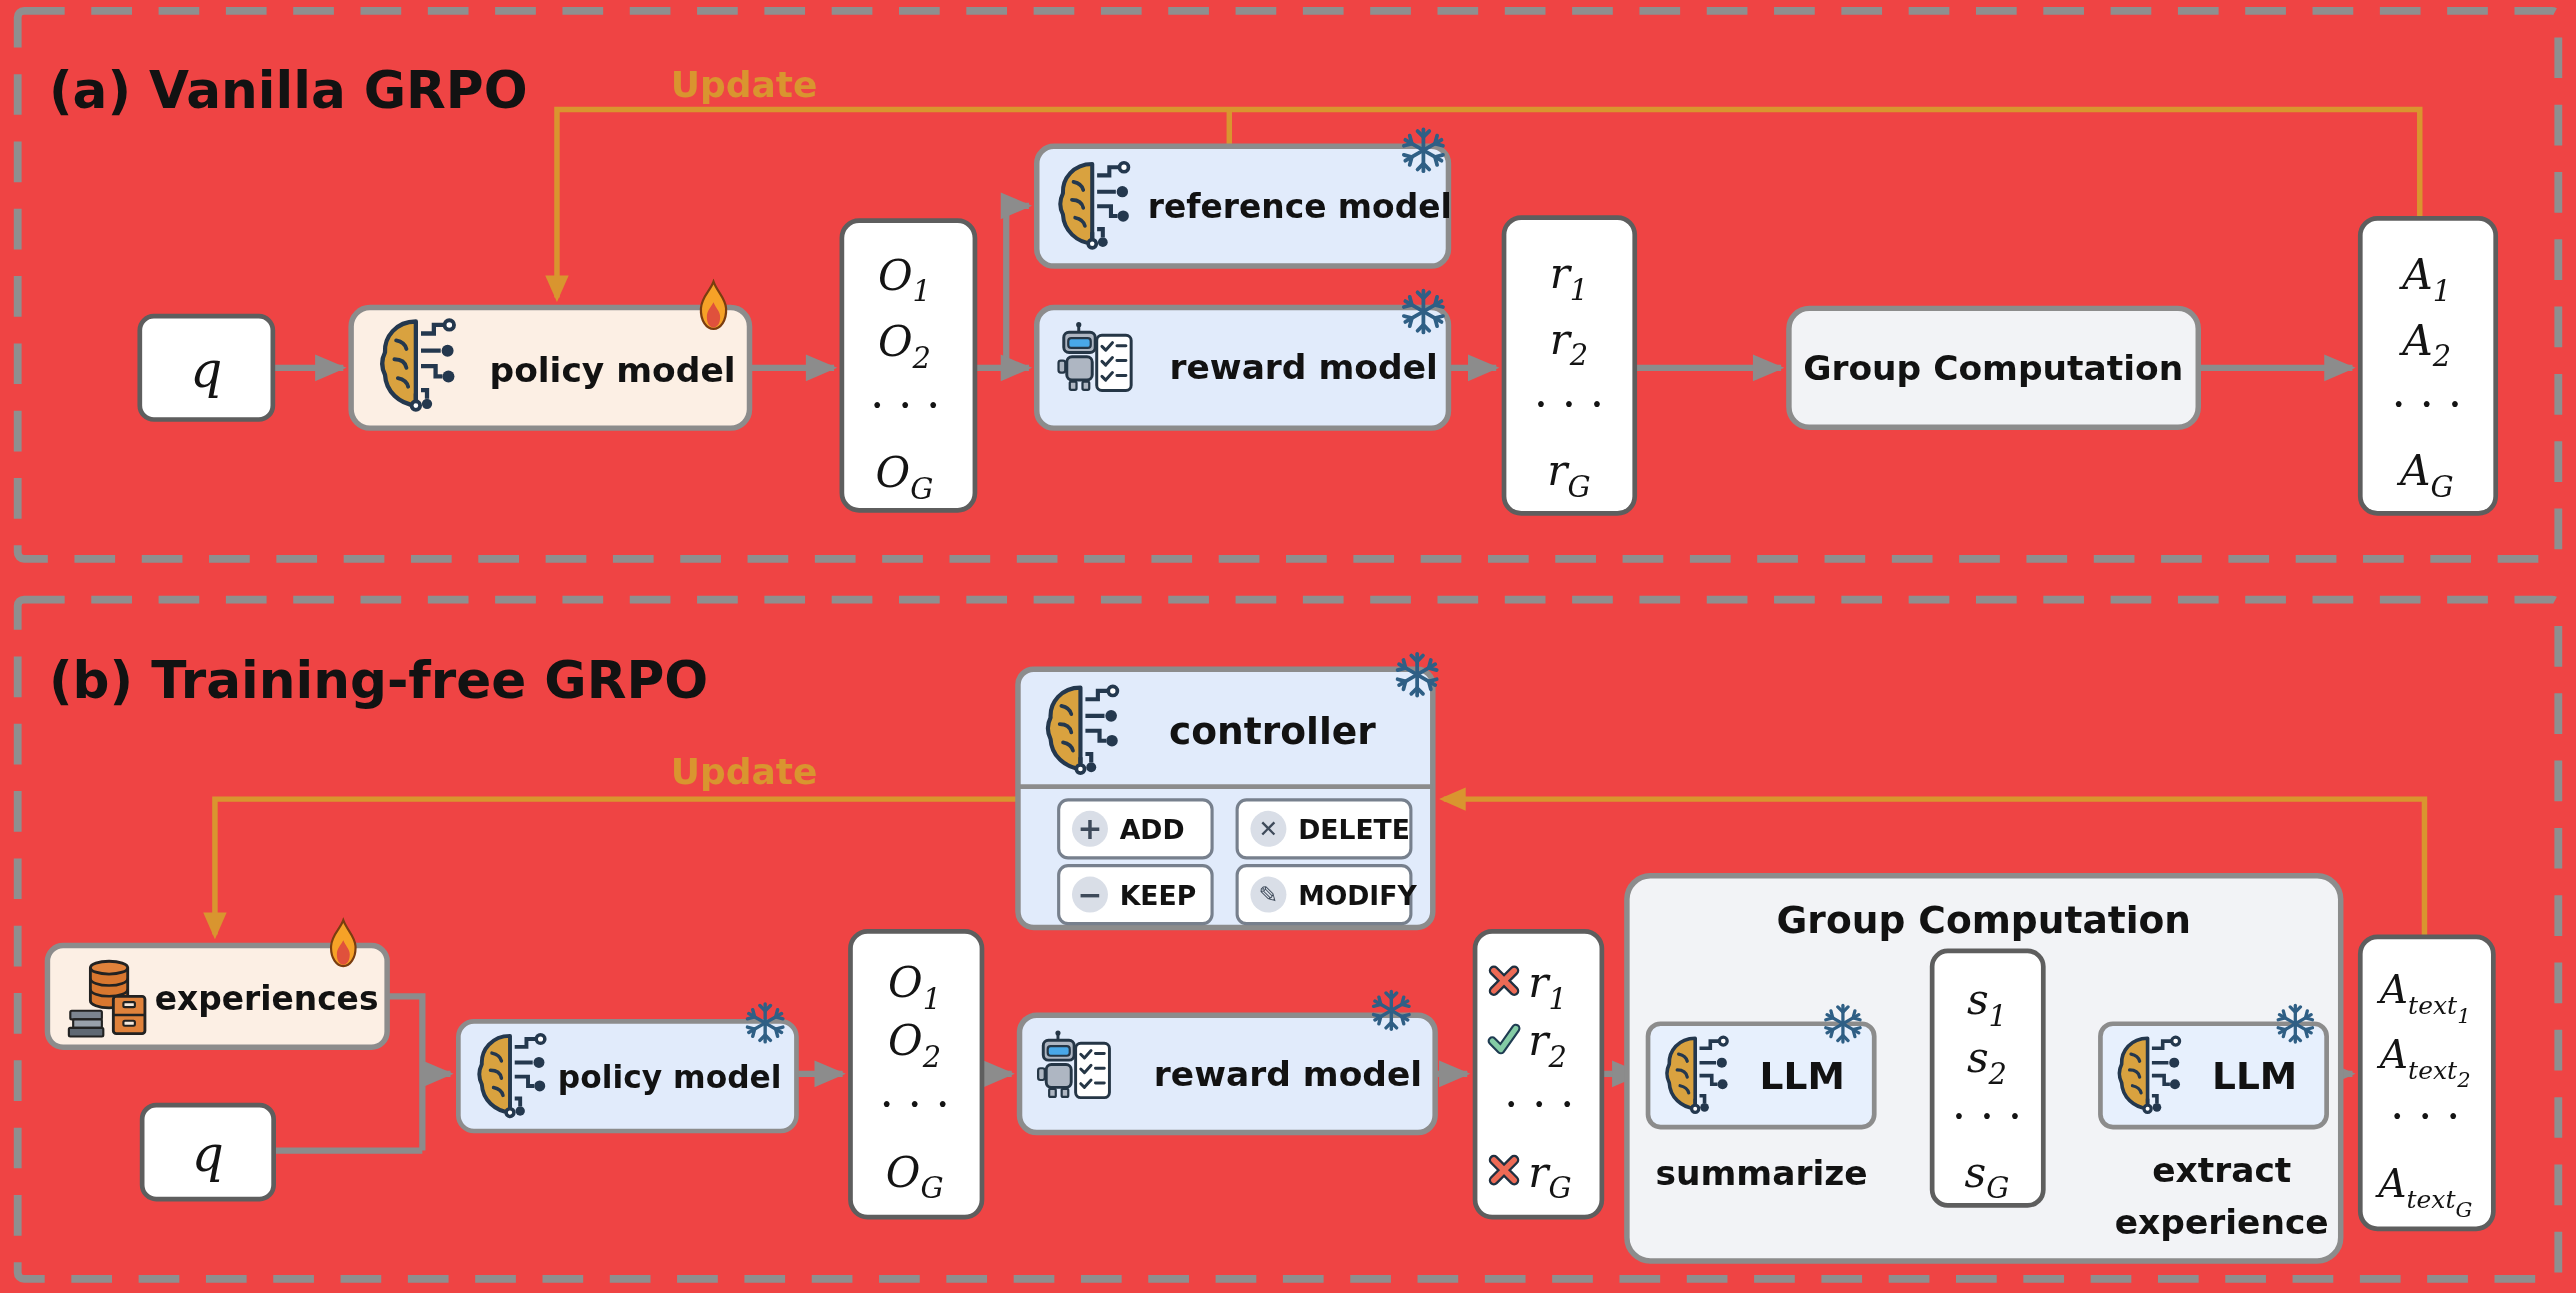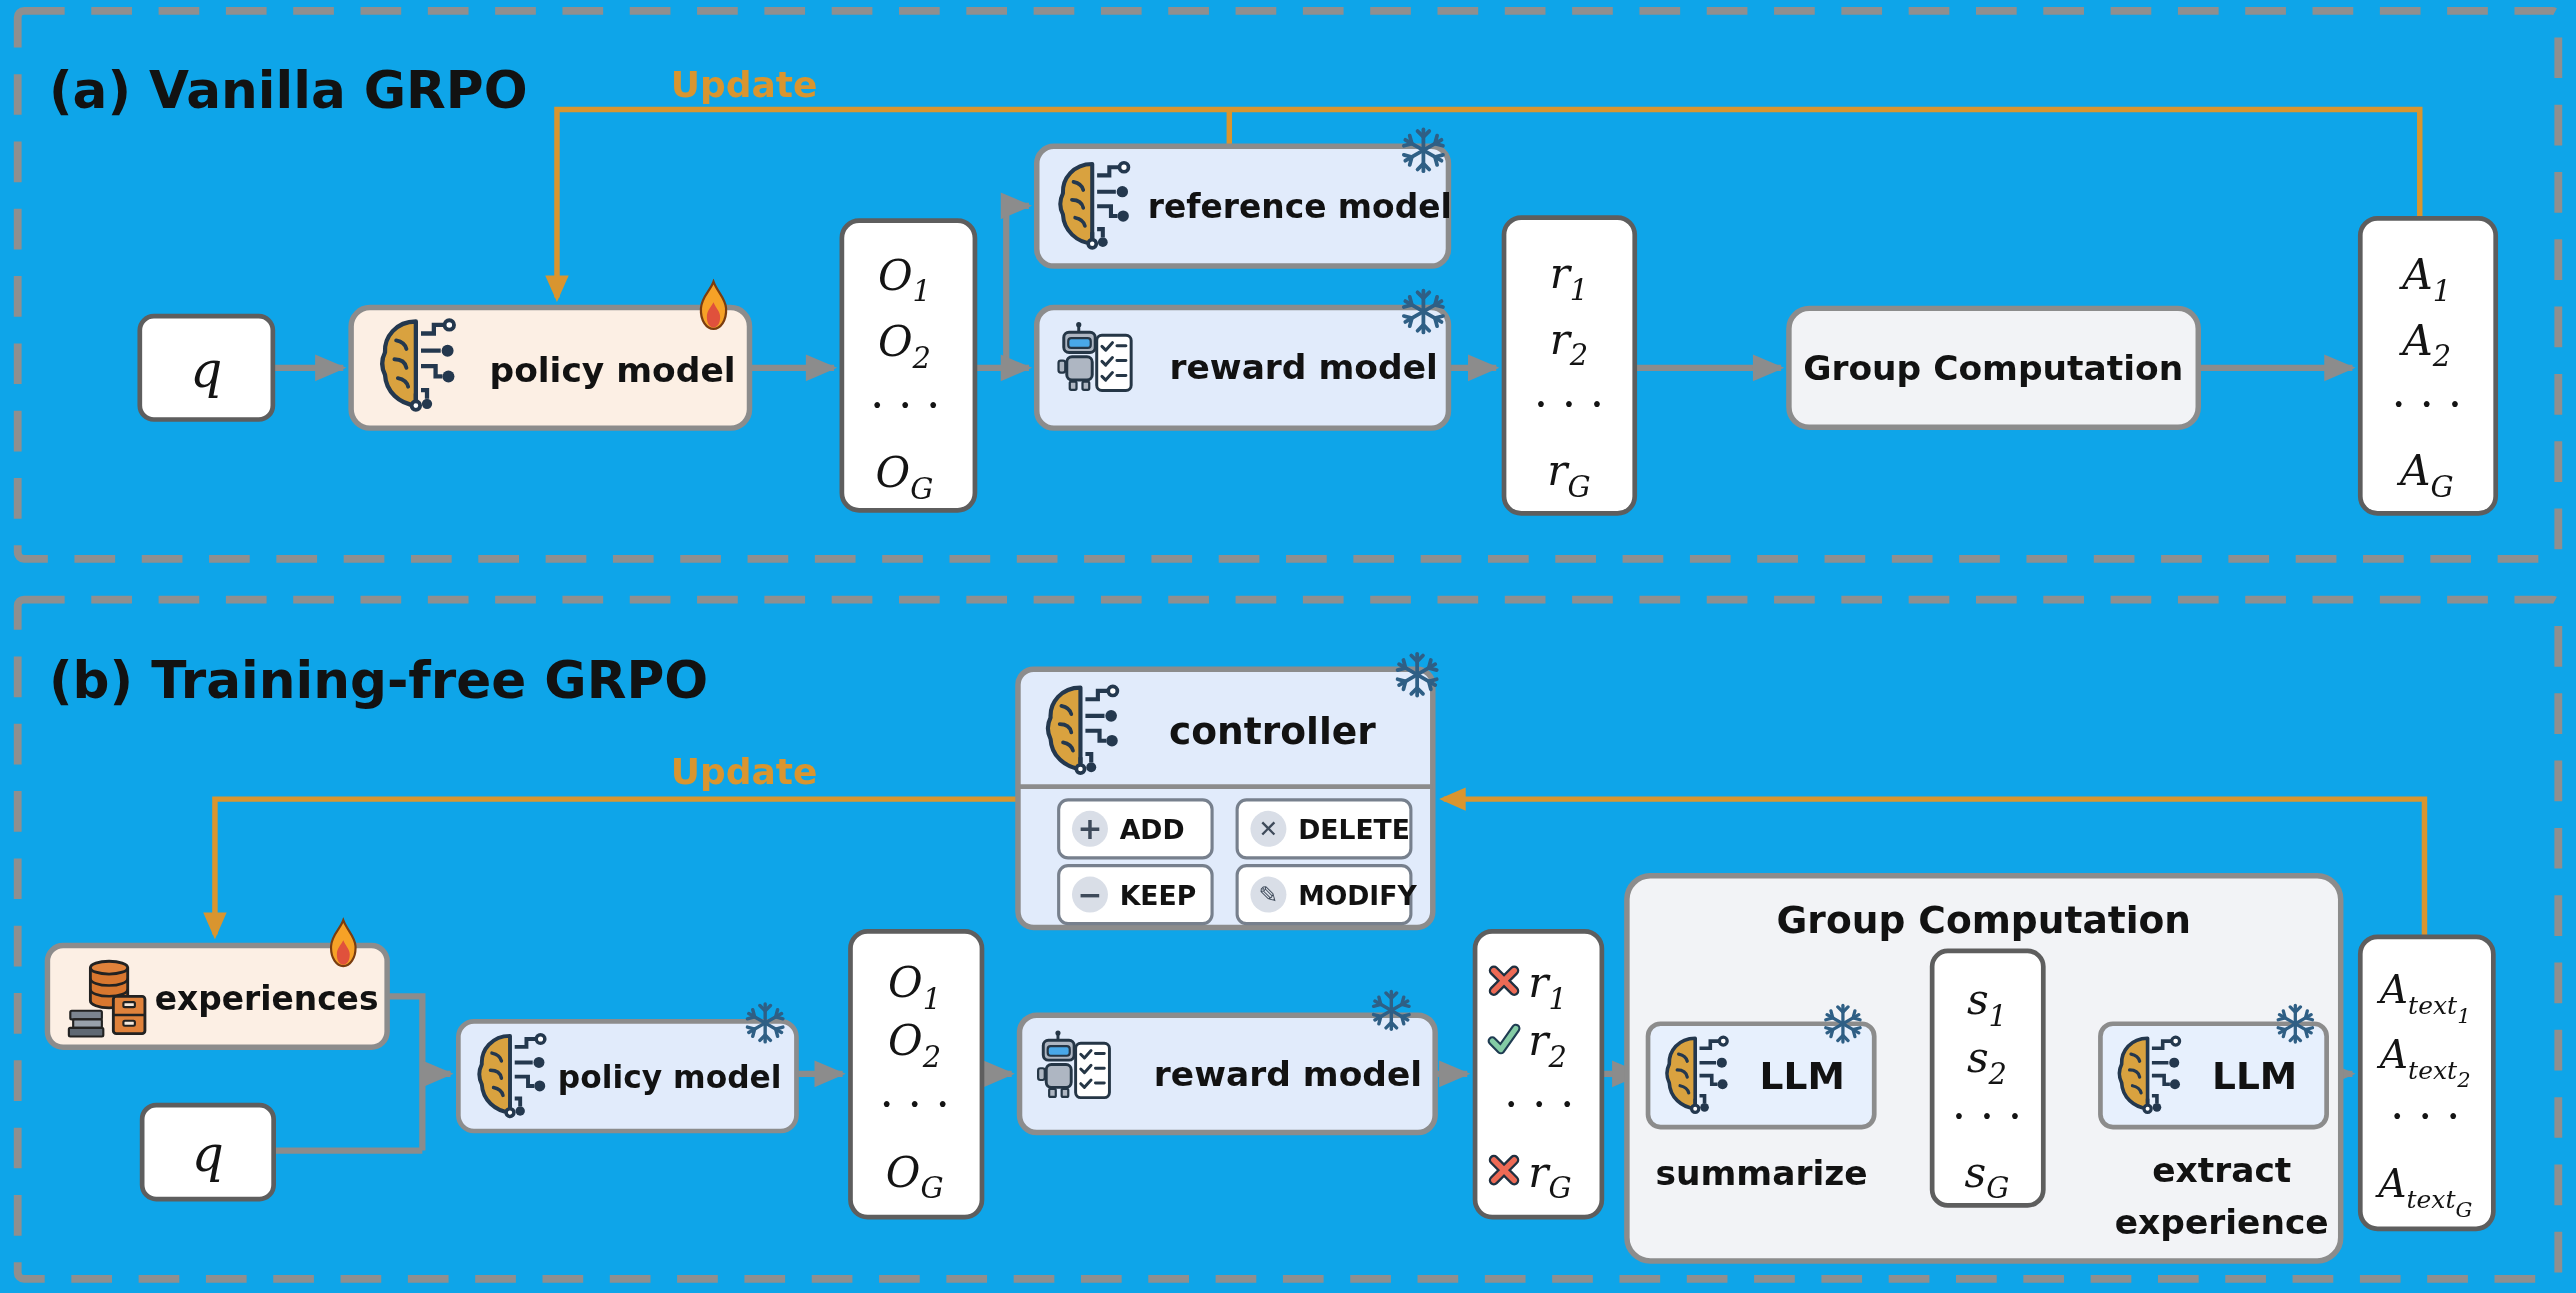--- a/index.html
+++ b/index.html
@@ -1,16 +1,16 @@
 <!DOCTYPE html>
 <html style="font-size:12.5px"><head>
 <meta charset="utf-8">
 <style>
   html,body{margin:0;padding:0;background:#ffffff;}
-  .stage{width:2576px;height:1293px;position:relative;background:#0ea5e9;}
+  .stage{width:2576px;height:1293px;position:relative;background:#ef4444;}
   svg{display:block;}
   .panel{fill:none;stroke:#8F8F8F;stroke-width:10;stroke-dasharray:52 34;}
   .blue{fill:#E1EBFB;}
   .peach{fill:#FCEFE4;}
   .grayfill{fill:#F2F3F6;}
   .llmfill{fill:#E7F0FD;}
   .box{stroke:#8C8C8C;stroke-width:7;}
   .box6{stroke:#8C8C8C;stroke-width:6;}
   .thin{fill:#ffffff;stroke:#5E5E5E;stroke-width:6;}
   .conn{fill:none;stroke:#8C8C8C;stroke-width:8;}

